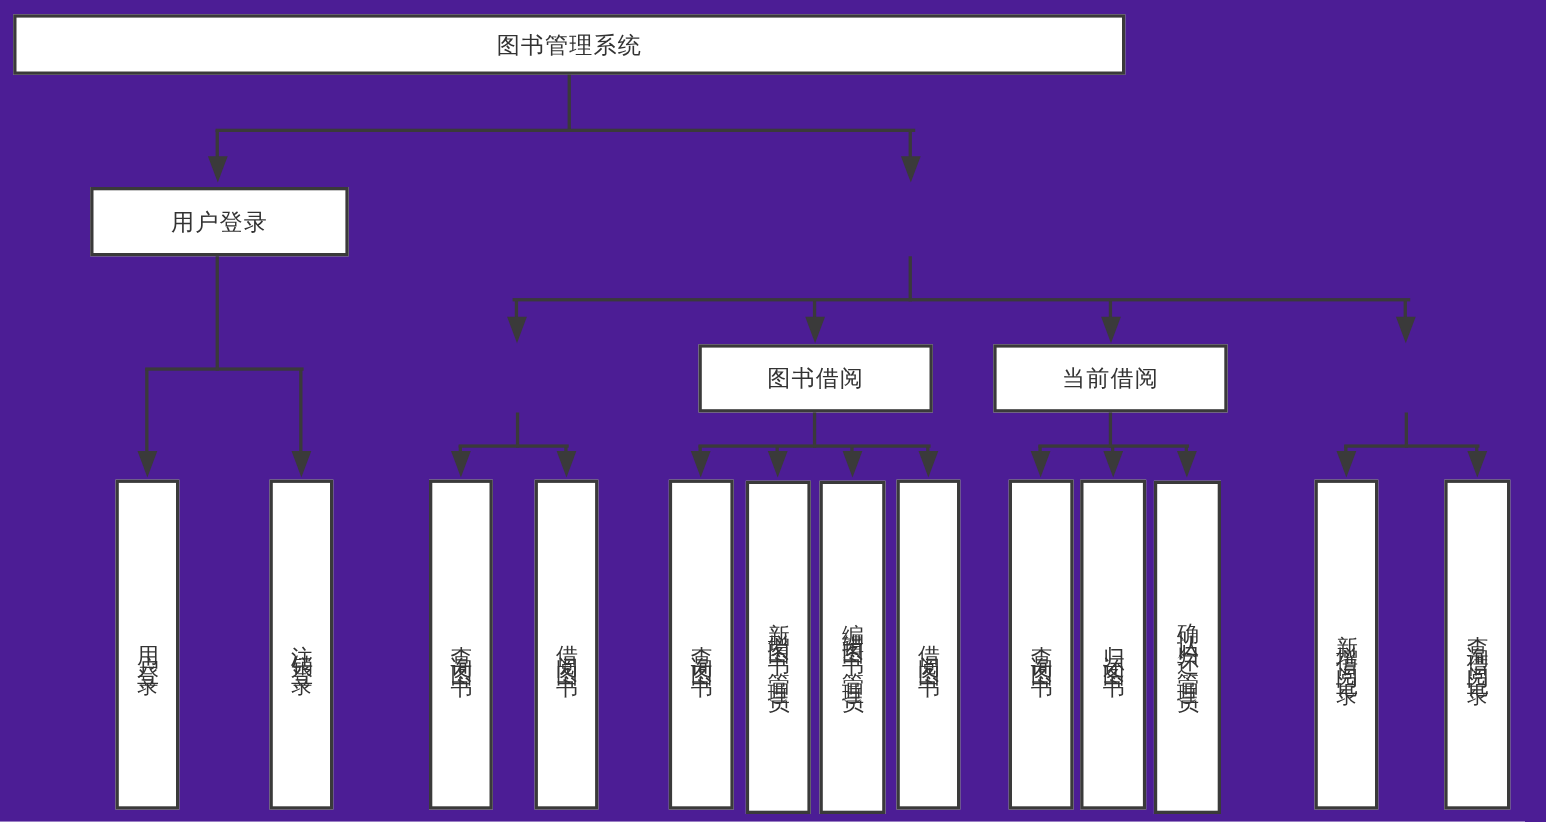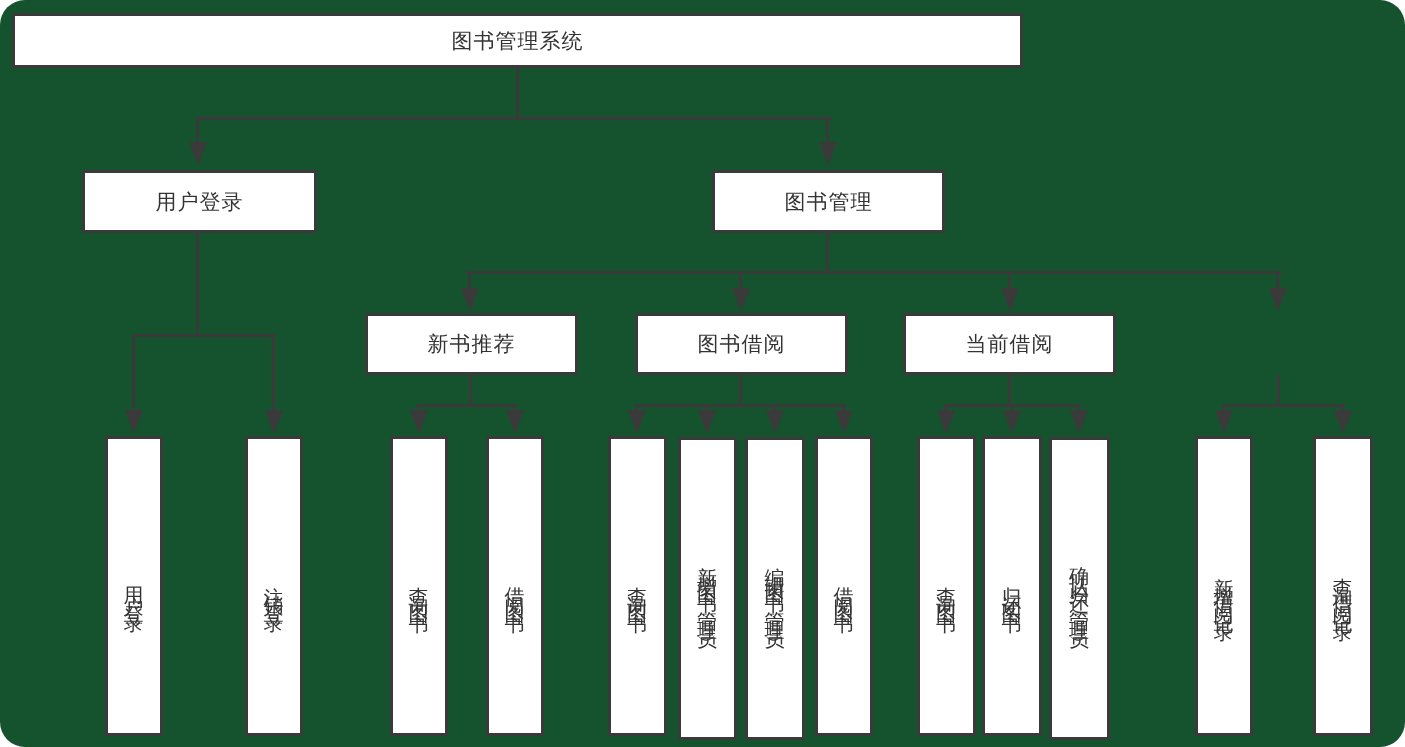--- a/index.html
+++ b/index.html
@@ -1,22 +1,21 @@
 <!DOCTYPE html>
 <html><head>
 <meta charset="utf-8">
 <style>
   html,body{margin:0;padding:0;background:#ffffff;}
   #canvas{
     position:relative;
     width:1405px;height:747px;
-    background:#14532d;
+    background:#4c1d95;
     font-family:"Liberation Sans","DejaVu Sans",sans-serif;
     overflow:hidden;
-    border-radius:25px;
   }
   .box{
     position:absolute;
     box-sizing:border-box;
     background:#ffffff;
     border:3px solid #3a3a3a;
     display:flex;
     align-items:center;
     justify-content:center;
     color:#333333;
@@ -54,27 +53,21 @@
 
 <div id="canvas">
 
   <div class="box hbox" style="left:12px;top:13px;width:1011px;height:55px;">
     <span>图书管理系统</span>
   </div>
 
   <div class="box hbox" style="left:82px;top:170px;width:235px;height:63px;">
     <span>用户登录</span>
   </div>
-  <div class="box hbox" style="left:712px;top:170px;width:233px;height:63px;">
-    <span>图书管理</span>
-  </div>
 
-  <div class="box hbox" style="left:365px;top:313px;width:213px;height:62px;">
-    <span>新书推荐</span>
-  </div>
   <div class="box hbox" style="left:635px;top:313px;width:213px;height:62px;">
     <span>图书借阅</span>
   </div>
   <div class="box hbox" style="left:903px;top:313px;width:213px;height:62px;">
     <span>当前借阅</span>
   </div>
 
   <div class="box vbox" style="left:105px;top:436px;width:58px;height:300px;">
     <span>用户登录</span>
   </div>

